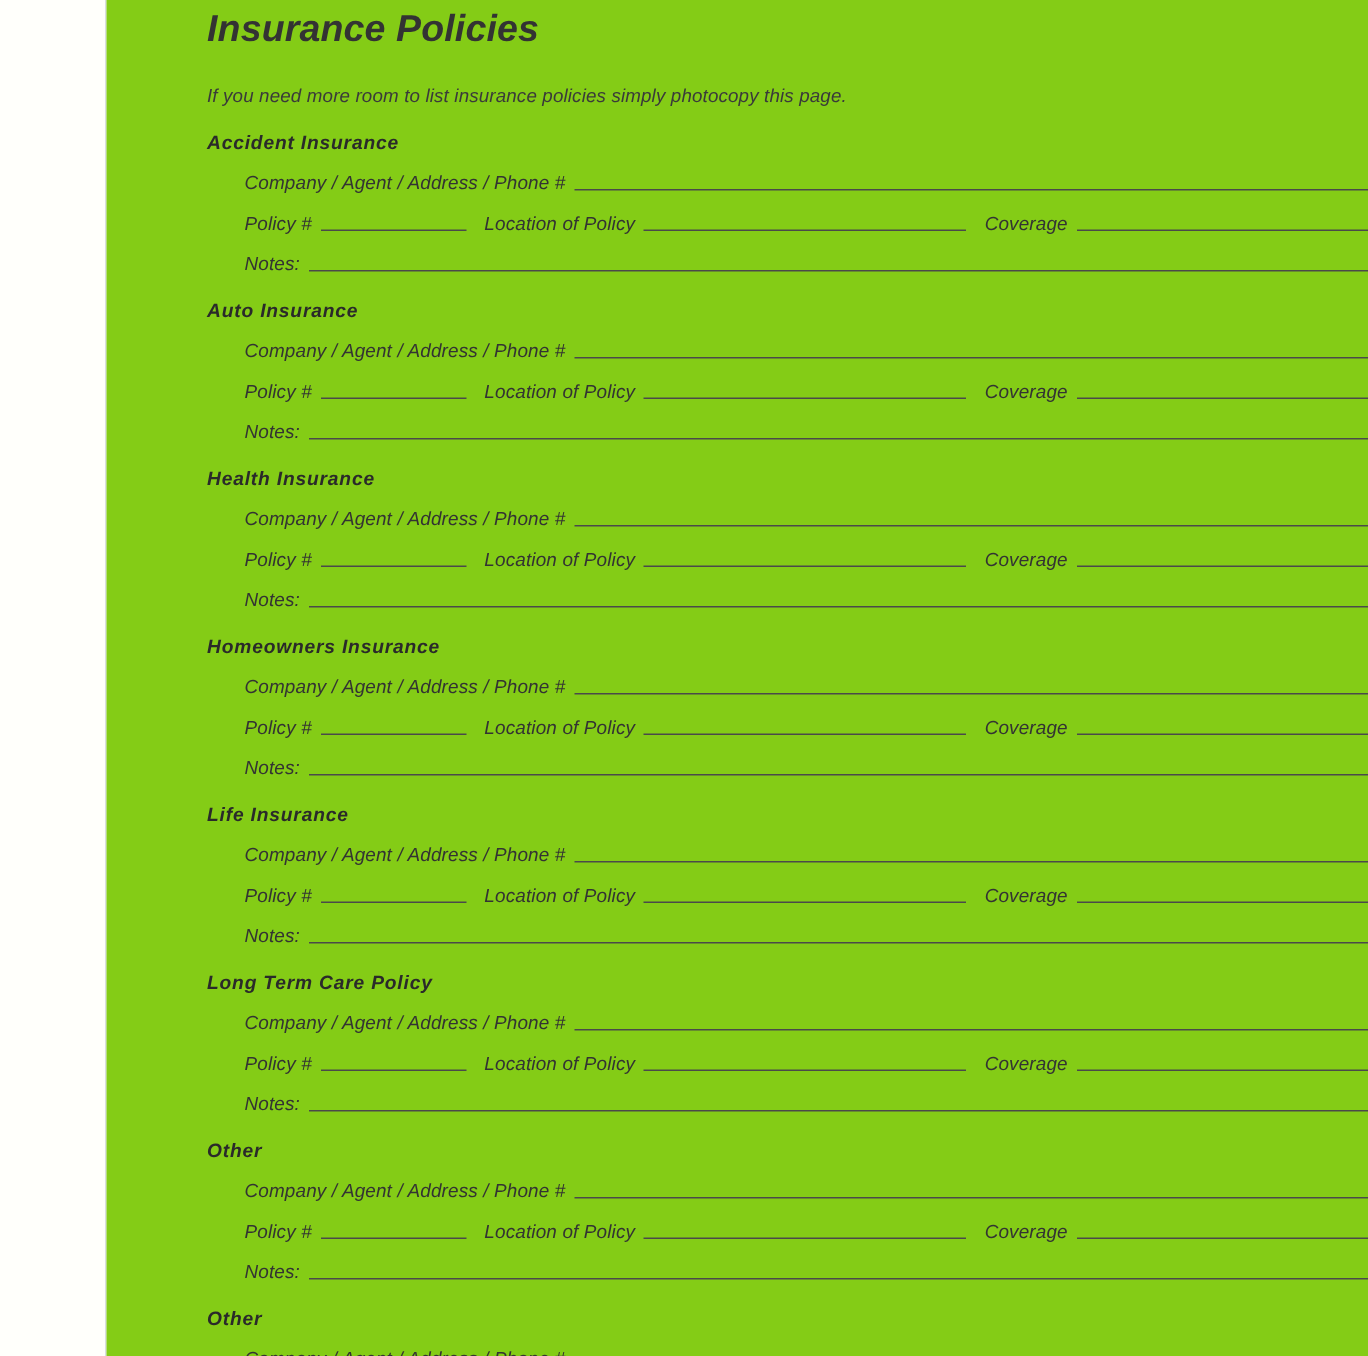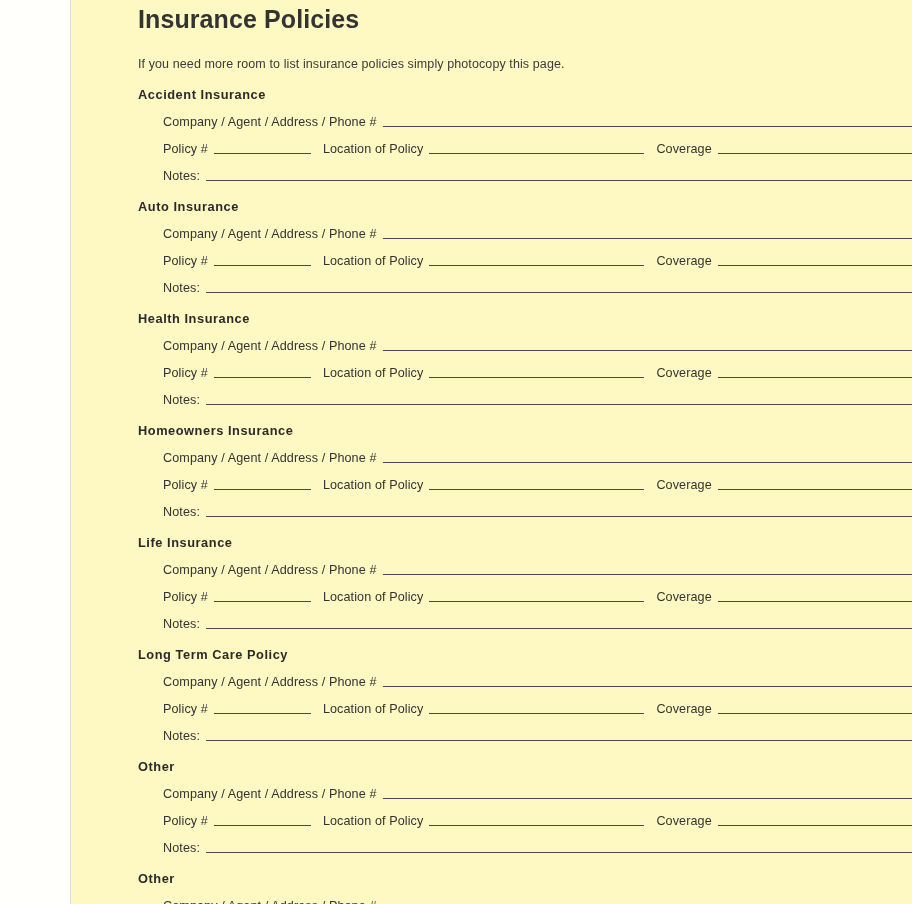--- a/index.html
+++ b/index.html
@@ -136,21 +136,21 @@
   }
 </style>
 </head>
 <body>
 
 <div id="page-wrap">
 
   <div id="left-gutter" style="background: rgb(255, 255, 251);"></div>
   <div id="gutter-divider" style="background: rgb(216, 221, 224);"></div>
 
-  <div id="sheet" style="background: #fef9c3;">
+  <div id="sheet" style="background: #84cc16; font-style: italic;">
     <div id="content">
 
       <h1 class="doc-title" style="color: rgb(51, 51, 51);">Insurance Policies</h1>
 
       <p class="doc-note">If you need more room to list insurance policies simply photocopy this page.</p>
 
       <div id="sections-host">
   <div class="section">
     <div class="section-title">Accident Insurance</div>
 

